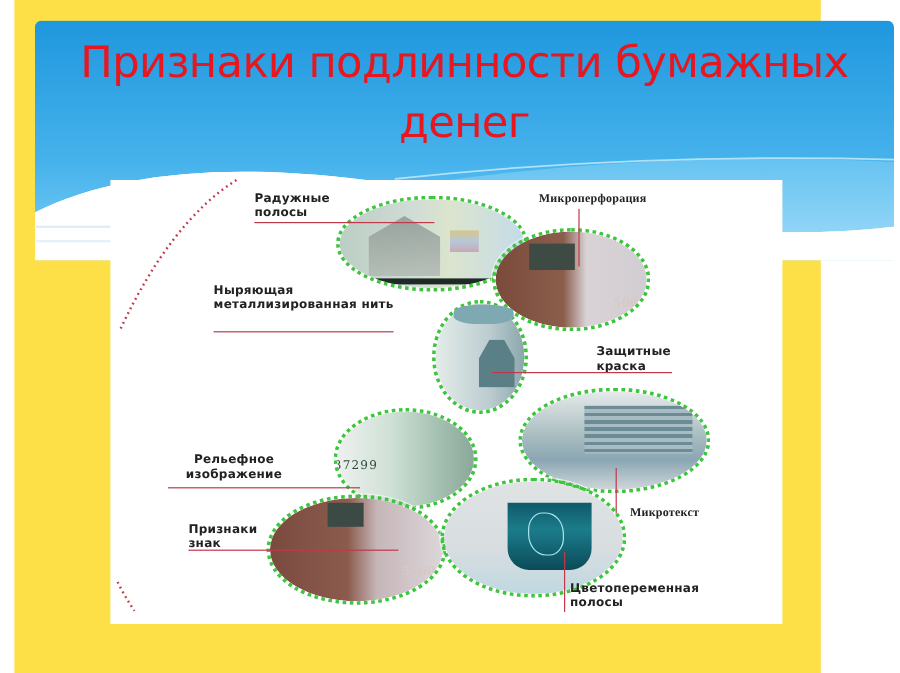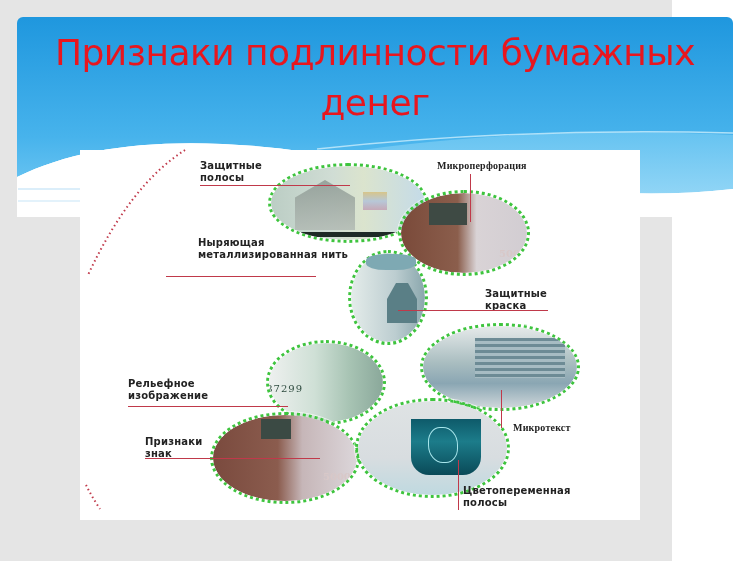--- a/index.html
+++ b/index.html
@@ -1,19 +1,19 @@
 <!DOCTYPE html>
 <html><head>
 <meta charset="utf-8">
 <style>
   * { box-sizing: border-box; margin: 0; padding: 0; }
   html, body { width: 750px; height: 561px; background: #ffffff; overflow: hidden; }
   body { position: relative; font-family: "Liberation Sans", "DejaVu Sans", sans-serif; }
 
-  .slide { position: absolute; left: 0; top: 0; width: 672px; height: 561px; background: #e5e5e5; }
+  .slide { position: absolute; left: 12px; top: 0; width: 672px; height: 561px; background: #fde047; }
 
   .header-band {
     position: absolute; left: 17px; top: 17px; width: 716px; height: 200px;
     border-radius: 6px 6px 0 0; overflow: hidden;
   }
   .header-band svg { display: block; }
 
   .title {
     position: absolute; left: 17px; top: 28px; width: 716px;
     text-align: center; color: #e8161e;
@@ -130,33 +130,33 @@
       <div style="position:absolute;left:48px;top:4px;width:30px;height:20px;background:#3b4a44;"></div>
       <span class="denom" style="left:110px;top:56px;">5000</span>
     </div>
 
     <div class="coin" style="left:275px;top:248px;width:155px;height:100px;">
       <div class="inner" style="background:linear-gradient(180deg,#dfe3e4 0%,#d8dde0 60%,#bfd9e0 100%);"></div>
       <div class="shield" style="left:53px;top:18px;"></div>
       <div style="position:absolute;left:70px;top:26px;width:30px;height:36px;border:1.5px solid #a8e6ec;border-radius:40% 50% 40% 50%;"></div>
     </div>
 
-    <div class="label" style="left:120px;top:10px;width:80px;">Защитные полосы</div>
+    <div class="label" style="left:120px;top:10px;width:80px;">Радужные полосы</div>
     <div class="leader" style="left:120px;top:35px;width:150px;height:1px;"></div>
 
     <div class="label" style="left:357px;top:10px;font-family:Liberation Serif, serif;">Микроперфорация</div>
     <div class="leader" style="left:390px;top:24px;width:1px;height:48px;"></div>
 
-    <div class="label" style="left:86px;top:87px;width:150px;margin-left:32px;">Ныряющая металлизированная нить</div>
+    <div class="label" style="left:86px;top:87px;width:150px;">Ныряющая металлизированная нить</div>
     <div class="leader" style="left:86px;top:126px;width:150px;height:1px;"></div>
 
     <div class="label" style="left:405px;top:138px;width:80px;">Защитные краска</div>
     <div class="leader" style="left:318px;top:160px;width:150px;height:1px;"></div>
 
-    <div class="label" style="left:48px;top:228px;width:110px;">Рельефное изображение</div>
+    <div class="label" style="left:48px;top:228px;width:110px;text-align:center;">Рельефное изображение</div>
     <div class="leader" style="left:48px;top:256px;width:160px;height:1px;"></div>
 
     <div class="label" style="left:433px;top:272px;font-family:Liberation Serif, serif;">Микротекст</div>
     <div class="leader" style="left:421px;top:240px;width:1px;height:38px;"></div>
 
     <div class="label" style="left:65px;top:286px;width:60px;">Признаки знак</div>
     <div class="leader" style="left:65px;top:308px;width:175px;height:1px;"></div>
 
     <div class="label" style="left:383px;top:335px;width:140px;">Цветопеременная полосы</div>
     <div class="leader" style="left:378px;top:310px;width:1px;height:50px;"></div>

